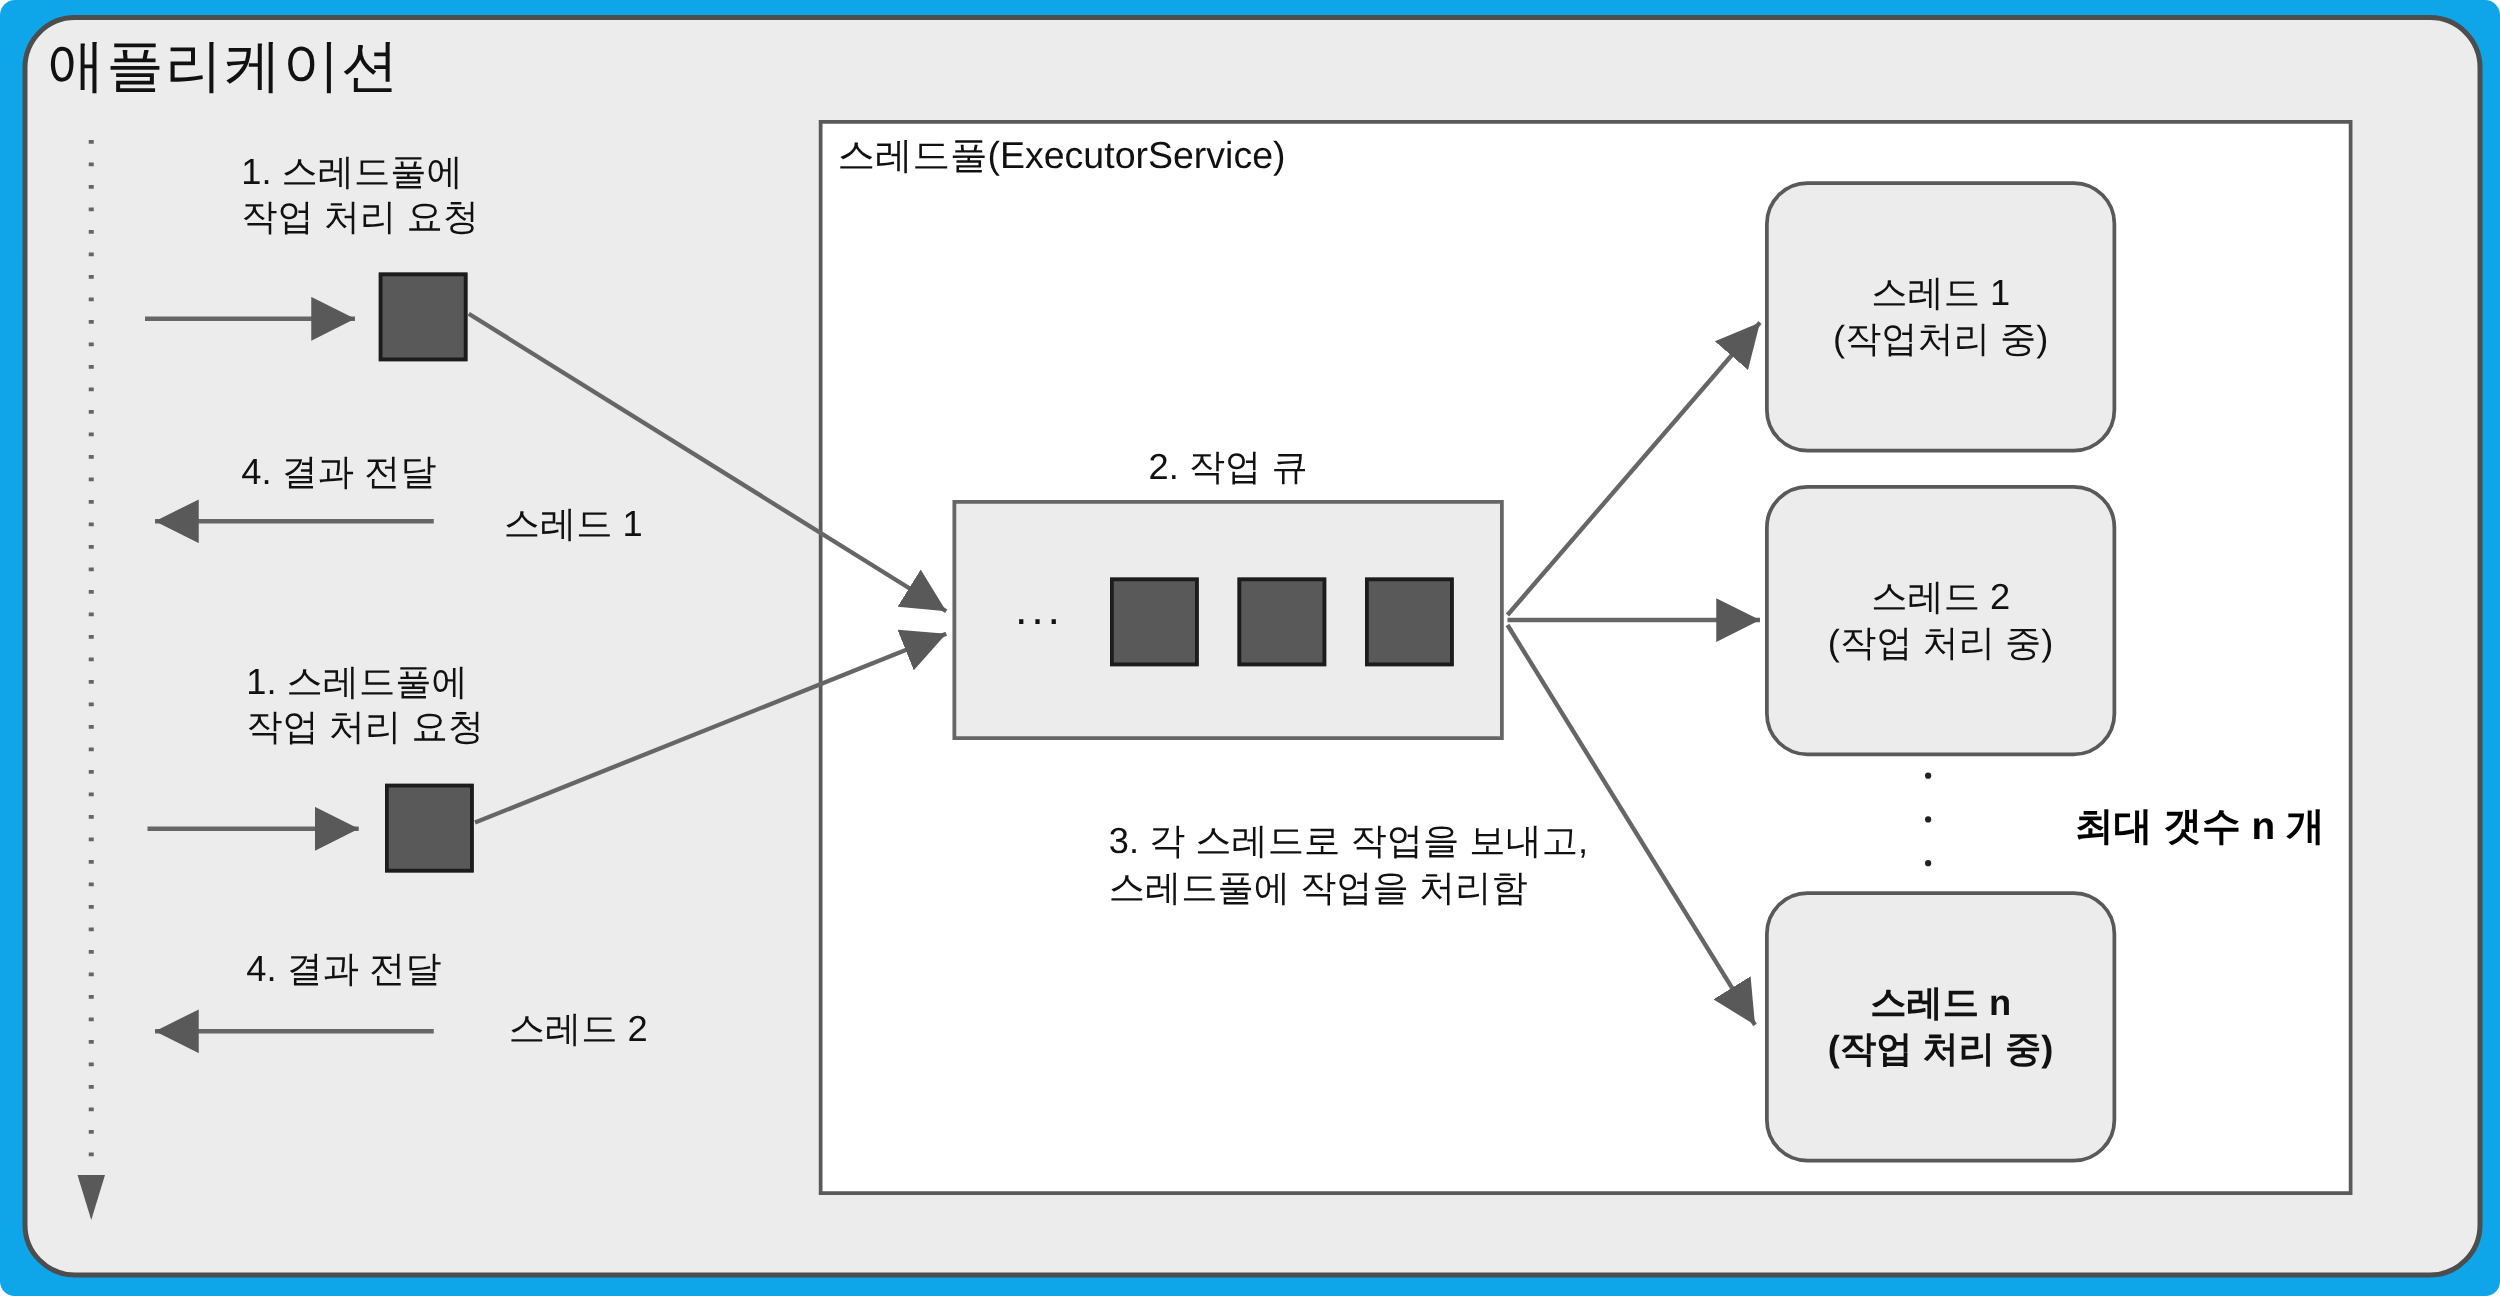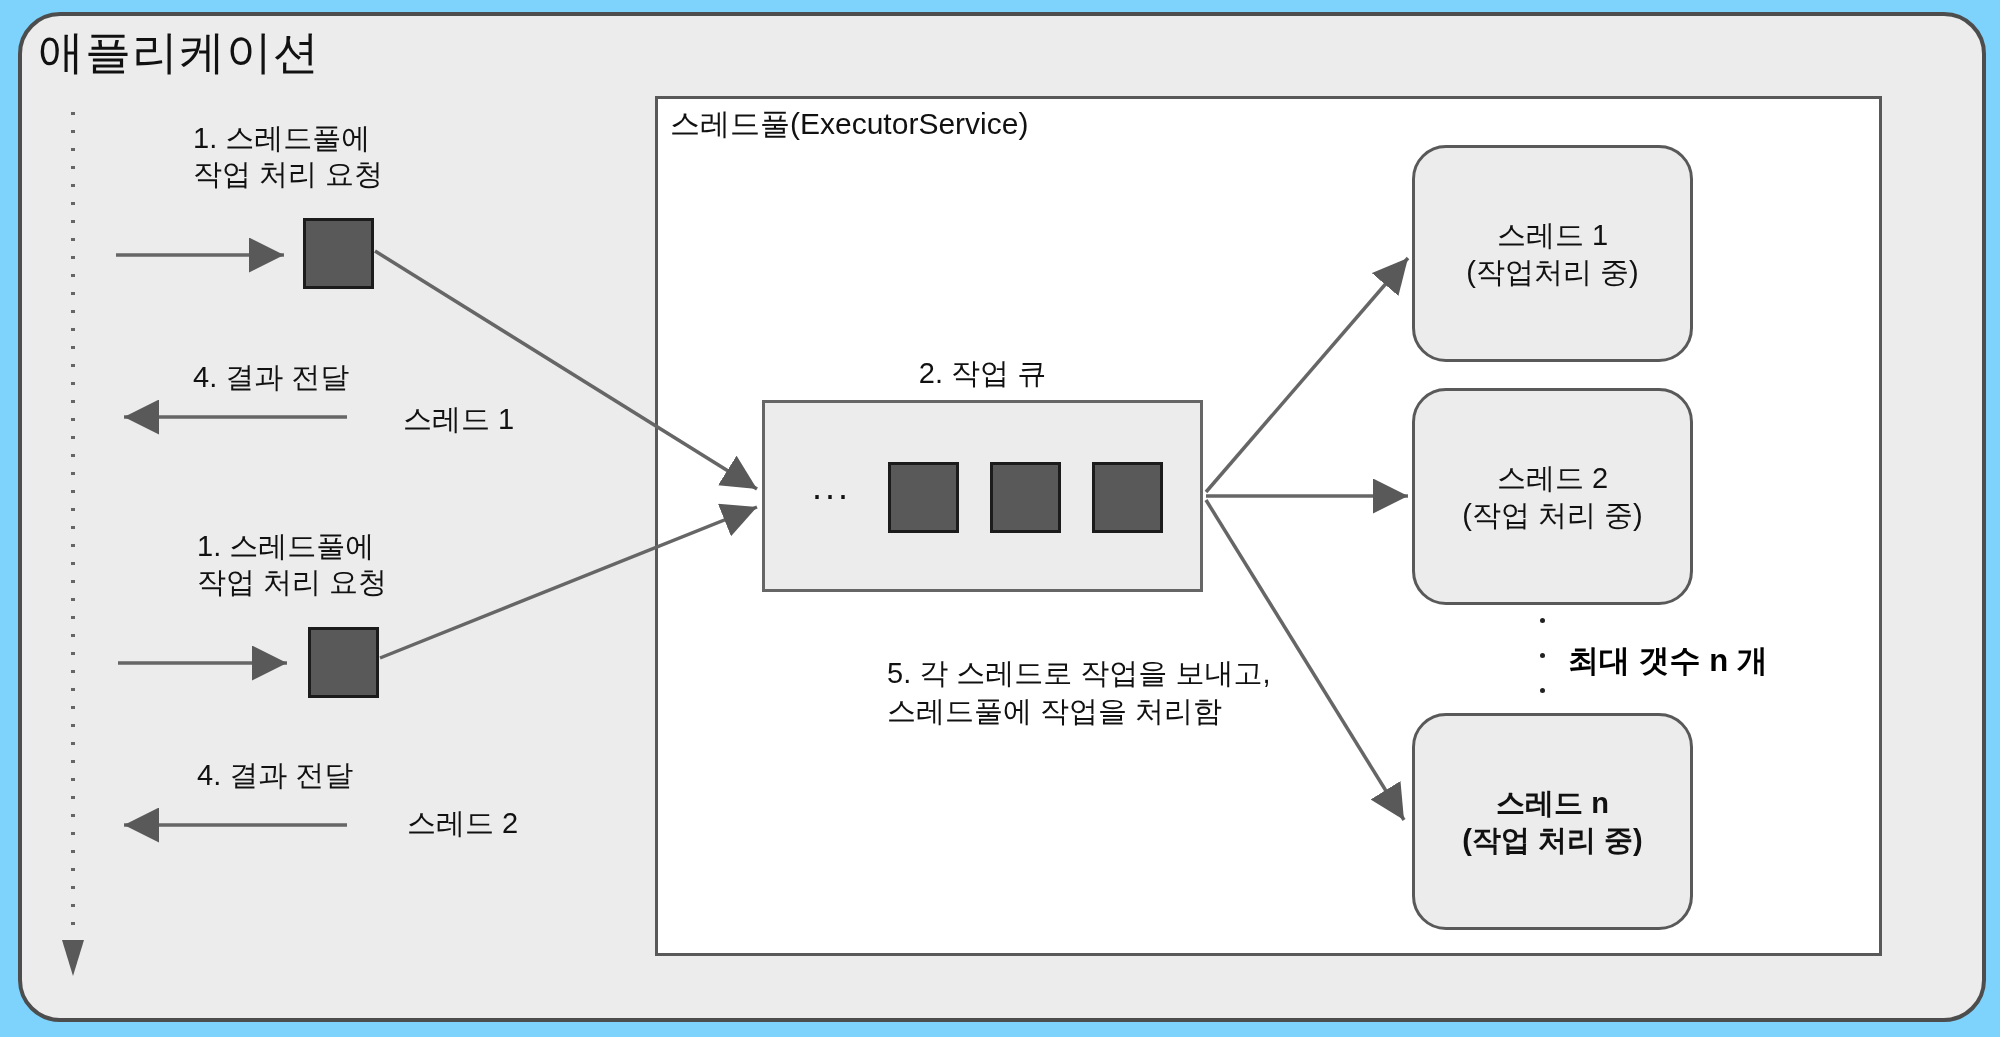--- a/index.html
+++ b/index.html
@@ -1,18 +1,18 @@
 <!DOCTYPE html>
 <html><head>
 <meta charset="utf-8">
 <style>
   html,body{margin:0;padding:0;background:#ffffff;}
   .canvas{
-    position:relative;width:2000px;height:1037px;background:#7dd3fc;overflow:hidden;
-    font-family:"Liberation Sans",sans-serif;color:#111111;
+    position:relative;width:2000px;height:1037px;background:#0ea5e9;overflow:hidden;
+    font-family:"Liberation Sans",sans-serif;color:#111111;border-radius:12px;
   }
   .abs{position:absolute;}
   
   .outer-box{
     left:18px;top:12px;width:1968px;height:1010px;
     background:#ececec;border:4px solid #4d4d4d;border-radius:42px;
     box-sizing:border-box;
   }
   .app-title{left:38px;top:22px;font-size:46px;letter-spacing:1px;color:#111;}
   
@@ -39,21 +39,21 @@
     background:#ececec;border:3.5px solid #595959;border-radius:34px;box-sizing:border-box;
     display:flex;flex-direction:column;align-items:center;justify-content:center;
     font-size:29px;line-height:37px;text-align:center;color:#111;
   }
   .thread-box.t1{top:145px;}
   .thread-box.t2{top:388px;}
   .thread-box.tn{top:713px;font-weight:bold;}
   
   .v-dots{left:1540px;top:618px;display:flex;flex-direction:column;gap:30px;}
   .v-dots .dot{width:5px;height:5px;background:#222;border-radius:50%;}
-  .max-label{left:1568px;top:640px;font-size:31px;font-weight:bold;color:#000;white-space:nowrap;}
+  .max-label{left:1660px;top:640px;font-size:31px;font-weight:bold;color:#000;white-space:nowrap;}
   
   .step1{font-size:29px;line-height:36px;white-space:nowrap;}
   .g1-step1{left:193px;top:120px;}
   .g2-step1{left:197px;top:528px;}
   .step4{font-size:29px;white-space:nowrap;}
   .g1-step4{left:193px;top:358px;}
   .g2-step4{left:197px;top:756px;}
   .result-label{font-size:29px;white-space:nowrap;}
   .g1-result{left:403px;top:400px;}
   .g2-result{left:407px;top:804px;}
@@ -73,21 +73,21 @@
   <div class="abs pool-title">스레드풀(ExecutorService)</div>
 
   <div class="abs queue-label">2. 작업 큐</div>
   <div class="abs queue-box"></div>
   <div class="abs q-ellipsis">...</div>
   <div class="abs task-square" style="left:888px;top:462px;"></div>
   <div class="abs task-square" style="left:990px;top:462px;"></div>
   <div class="abs task-square" style="left:1092px;top:462px;"></div>
 
   <div class="abs step3">
-    <div>5. 각 스레드로 작업을 보내고,</div>
+    <div>3. 각 스레드로 작업을 보내고,</div>
     <div>스레드풀에 작업을 처리함</div>
   </div>
 
   <div class="abs thread-box t1">
     <div>스레드 1</div>
     <div>(작업처리 중)</div>
   </div>
   <div class="abs thread-box t2">
     <div>스레드 2</div>
     <div>(작업 처리 중)</div>

